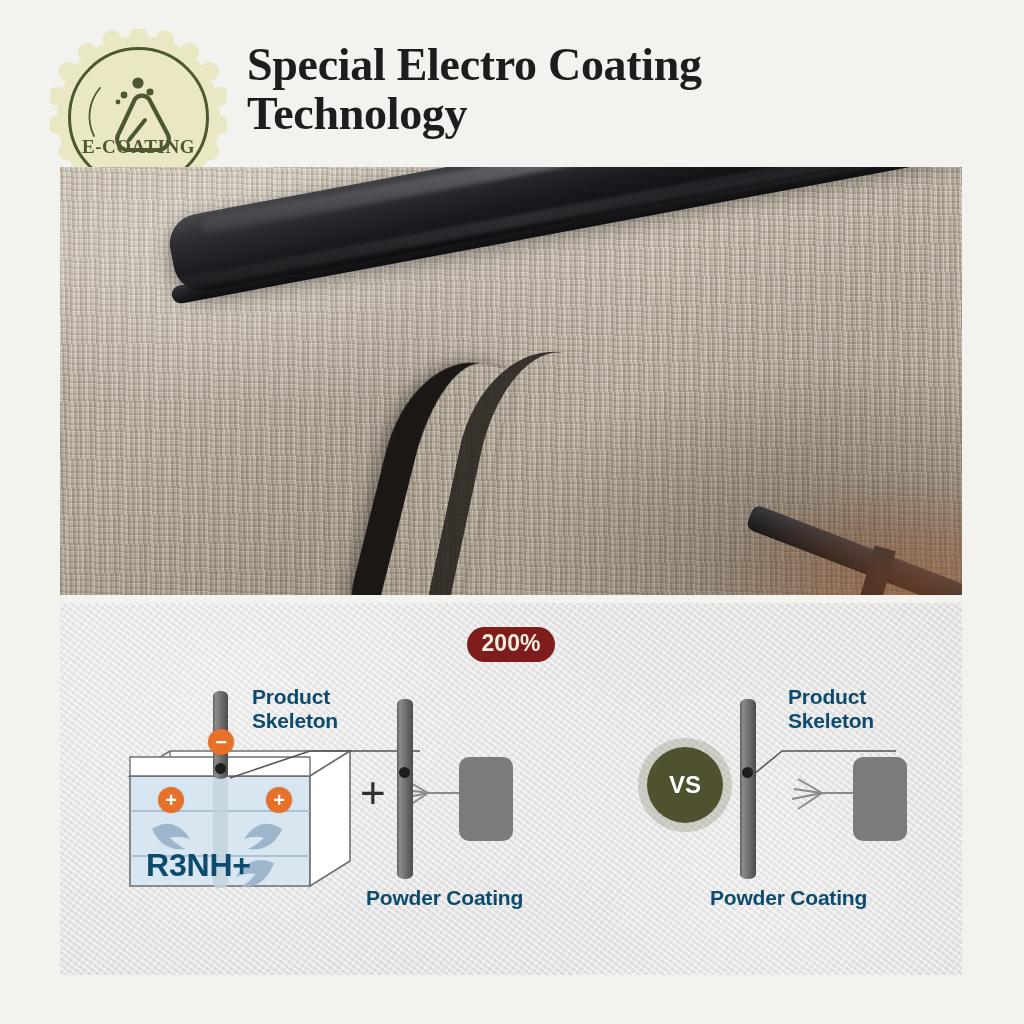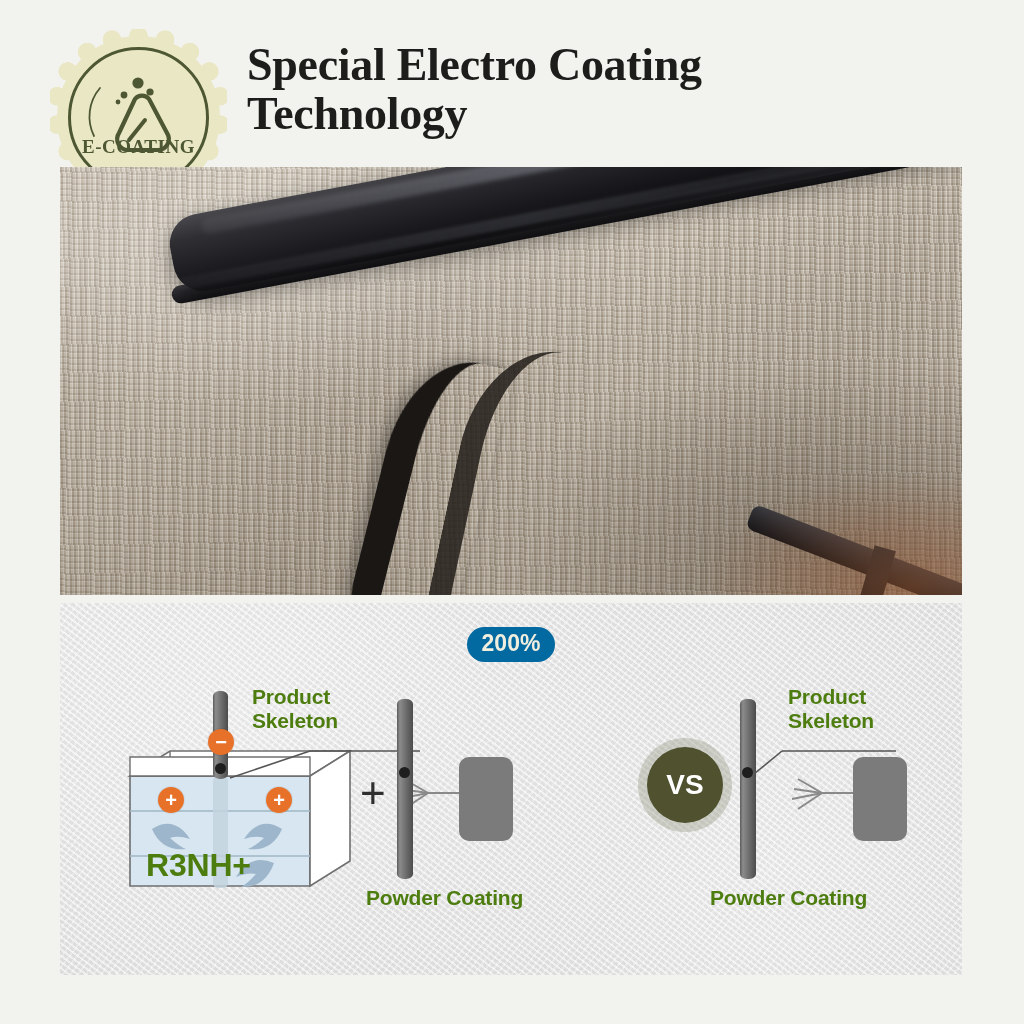--- a/index.html
+++ b/index.html
@@ -149,28 +149,28 @@
       linear-gradient(160deg,#e8e8e8,#dcdcdc);
   }
 
   #panel-head {
     position:absolute; left:0; top:24px; width:902px;
     display:flex; align-items:center; justify-content:center; gap:9px;
     font-size:28px; font-weight:700; color:#242424; letter-spacing:-0.4px;
     white-space:nowrap;
   }
   #badge200{
-    background:#0369a1; color:#f0eedf; font-size:23px; font-weight:700;
+    background:#7f1d1d; color:#f0eedf; font-size:23px; font-weight:700;
     padding:3px 15px 5px; border-radius:22px; letter-spacing:0px;
   }
 
   
   #diagram { position:absolute; left:0; top:78px; width:902px; height:294px; }
   .dg-label{
-    position:absolute; color:#4d7c0f; font-weight:700; font-size:21px;
+    position:absolute; color:#0c4a6e; font-weight:700; font-size:21px;
     line-height:1.12; letter-spacing:-0.2px;
   }
   .rod{
     position:absolute;
     background:linear-gradient(90deg,#5c5c5c 0%,#8c8c8c 18%,#6e6e6e 55%,#4c4c4c 100%);
     border-radius:7px/5px;
   }
   .rod-dot{
     position:absolute; width:11px; height:11px; background:#1e1e1e; border-radius:50%;
   }
@@ -181,21 +181,21 @@
     box-shadow:0 0 0 1px rgba(0,0,0,.06);
   }
   .spray-body{
     position:absolute; width:54px; height:84px; background:#7b7b7b; border-radius:10px;
   }
   .plus-sign{
     position:absolute; font-size:44px; font-weight:400; color:#2f2f2f; line-height:1;
   }
   #vs-badge{
     position:absolute; left:587px; top:66px; width:76px; height:76px; border-radius:50%;
-    background:#4f512f; color:#fff; font-size:28px; font-weight:700;
+    background:#4f512f; color:#fff; font-size:24px; font-weight:700;
     display:flex; align-items:center; justify-content:center;
     box-shadow:0 0 0 9px rgba(150,152,128,.38);
   }
 </style>
 </head>
 <body>
 
 <div id="header">
 
   <div id="title">

